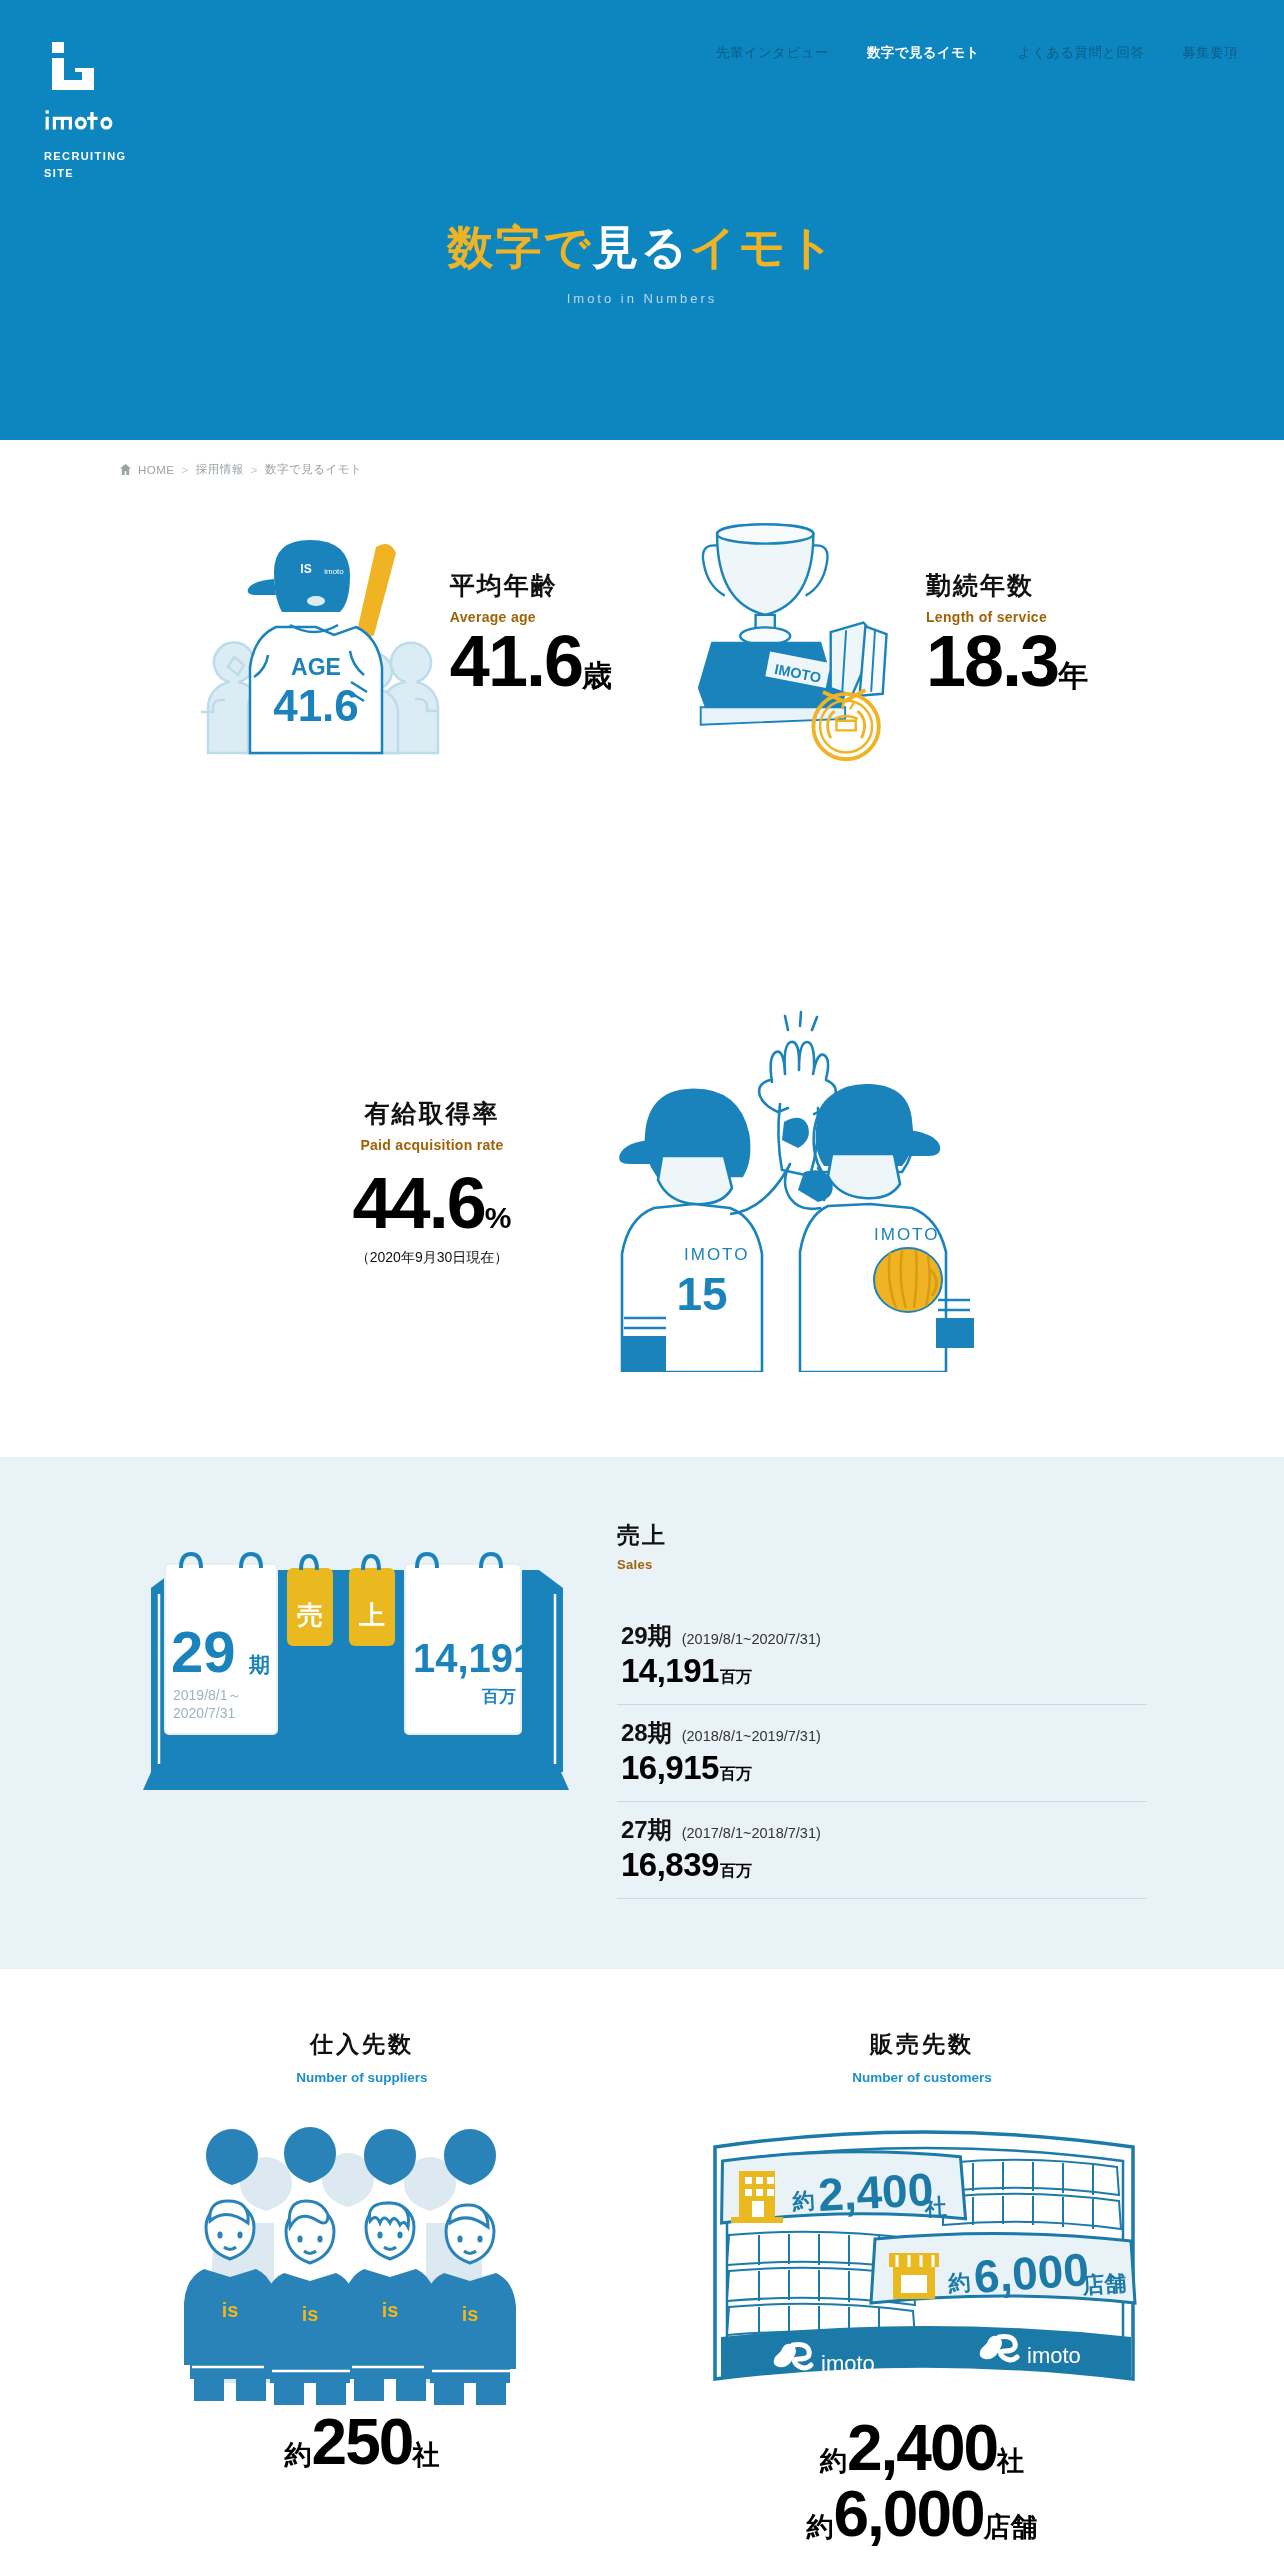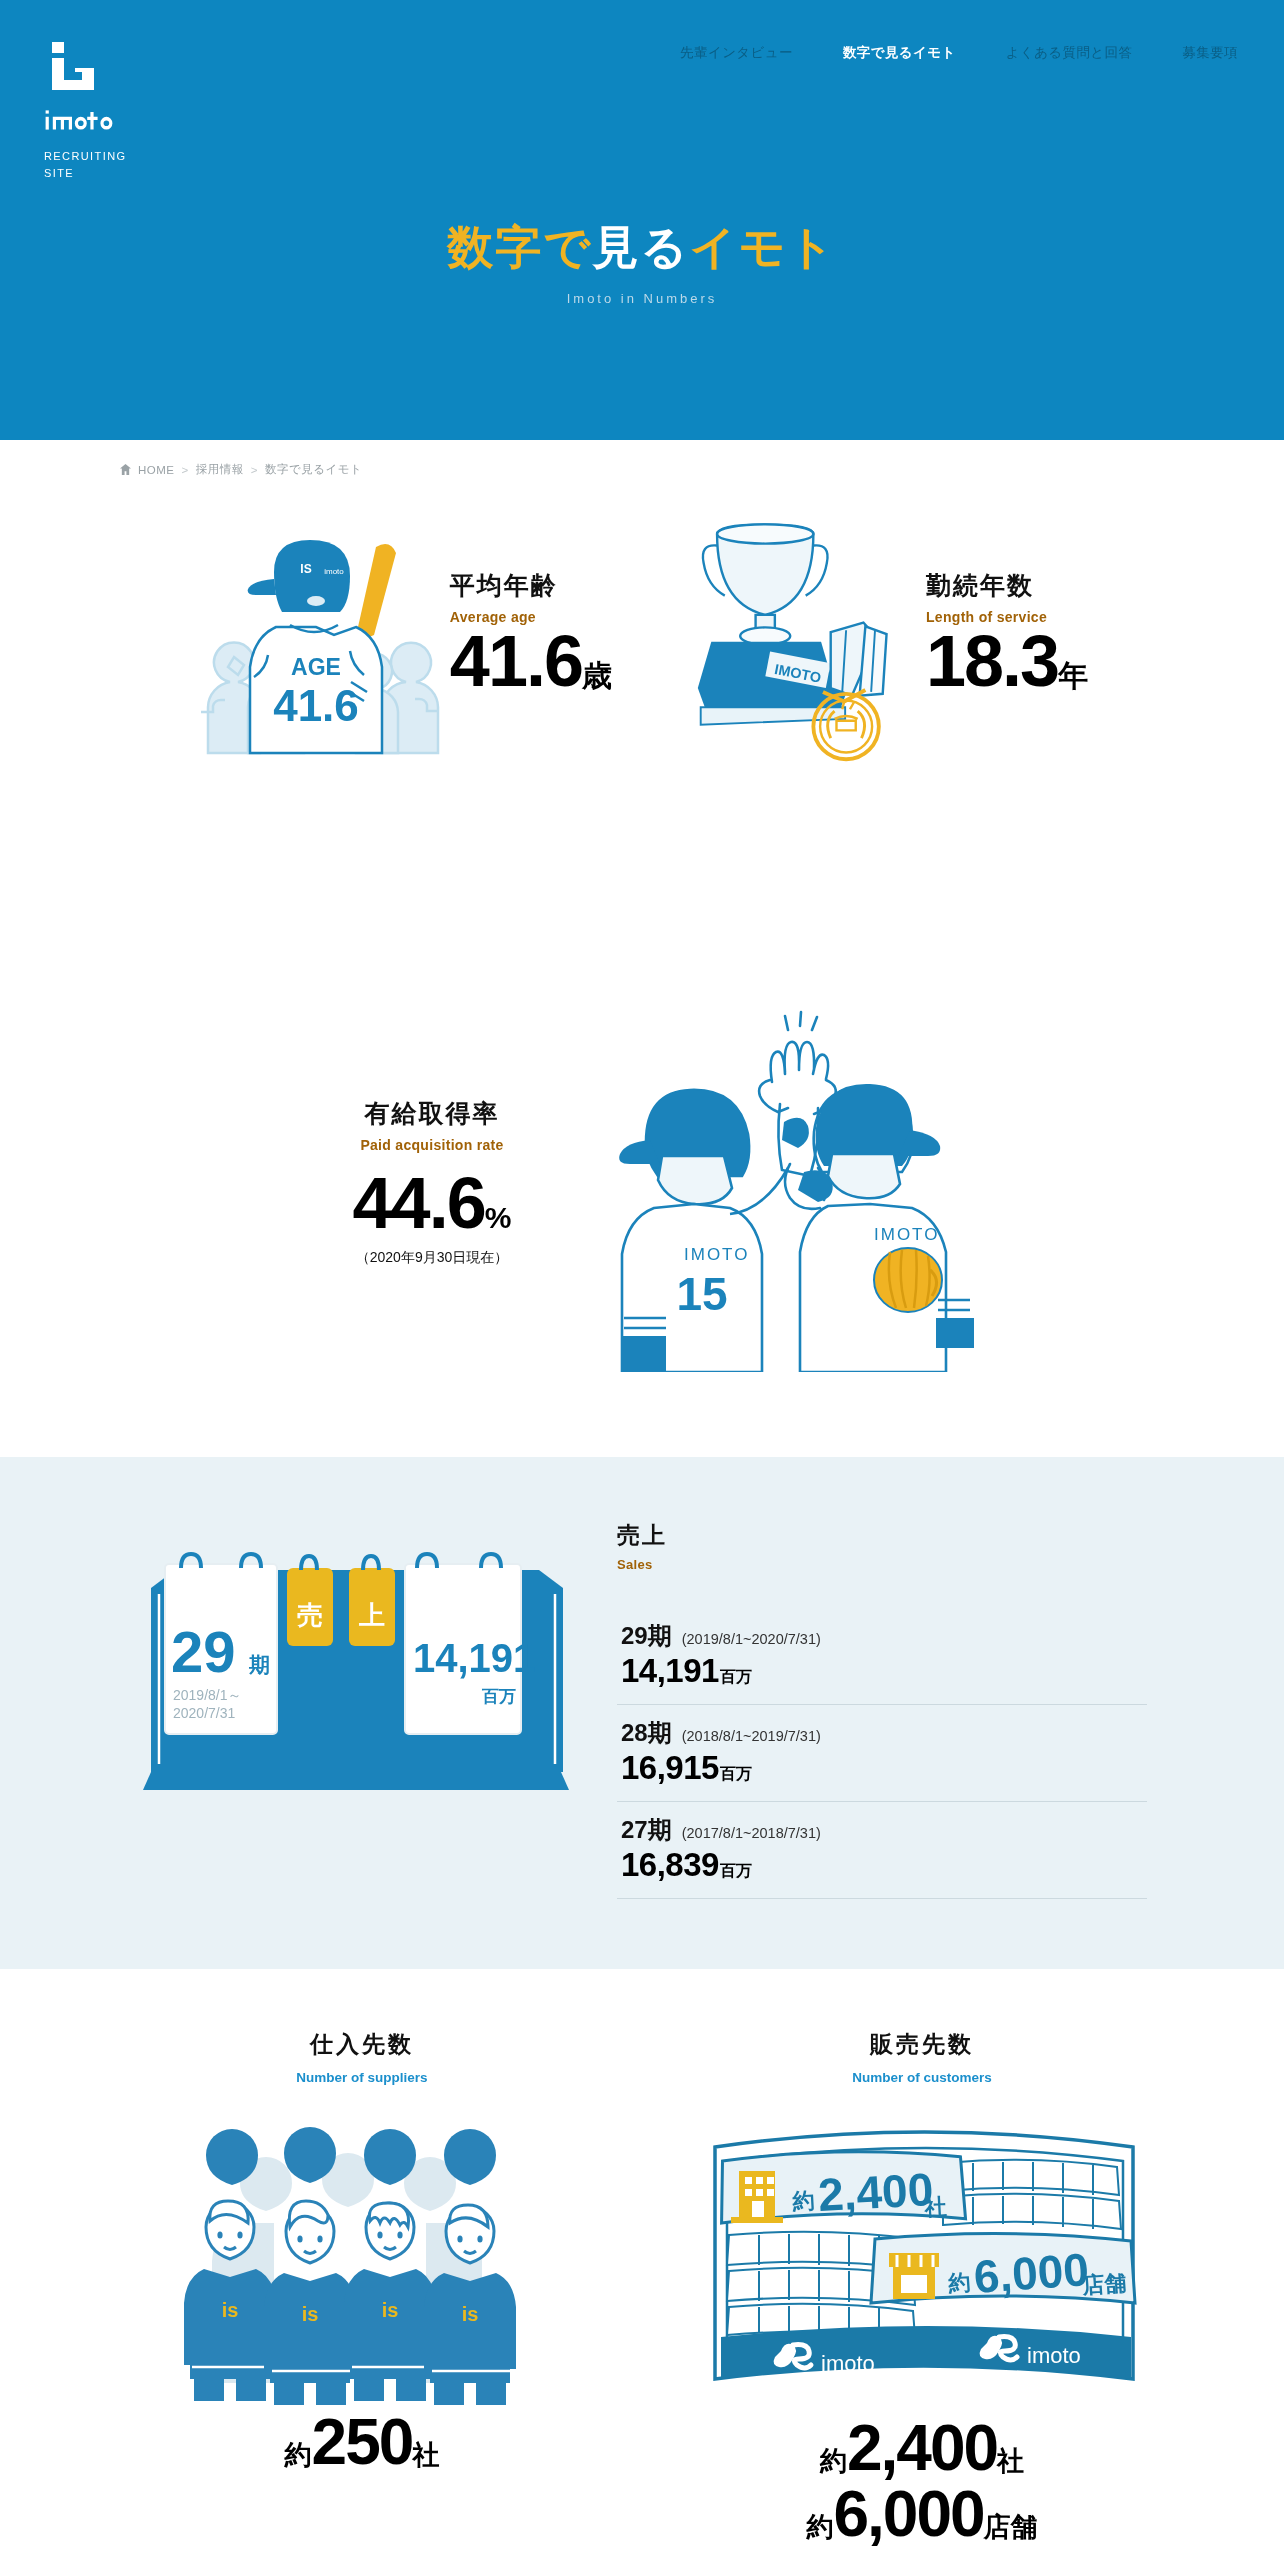--- a/index.html
+++ b/index.html
@@ -24,29 +24,29 @@
     width:150px;
   }
   .logo-mark { width:62px; height:62px; display:block; }
   .logo-word { width:72px; height:28px; display:block; margin-top:6px; }
   .logo-sub {
     color:#ffffff;
     font-size:11px;
     letter-spacing:1.4px;
     line-height:1.55;
     margin-top:14px;
-    font-weight:400;
+    font-weight:700;
   }
   .nav {
     position:absolute;
     right:46px;
     top:44px;
     display:flex;
     align-items:flex-end;
-    gap:50px;
+    gap:38px;
   }
   .nav-item {
     color:#0a5e85;
     font-size:13.5px;
     letter-spacing:.4px;
     white-space:nowrap;
     text-decoration:none;
     cursor:pointer;
   }
   .nav-item.active { color:#ffffff; font-weight:bold; }

